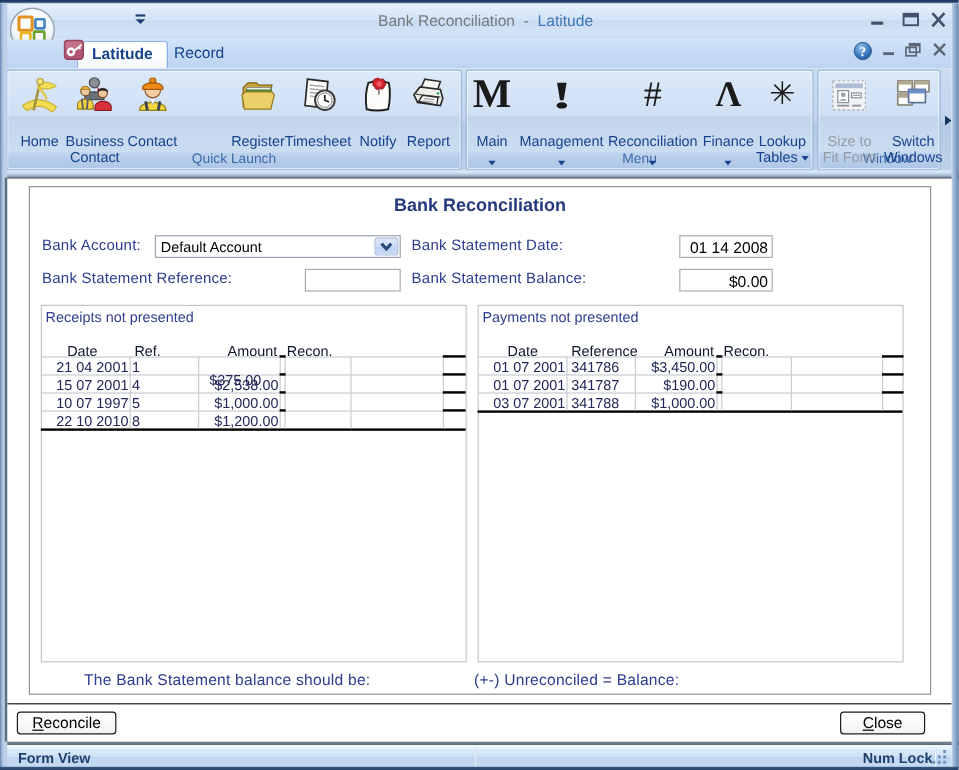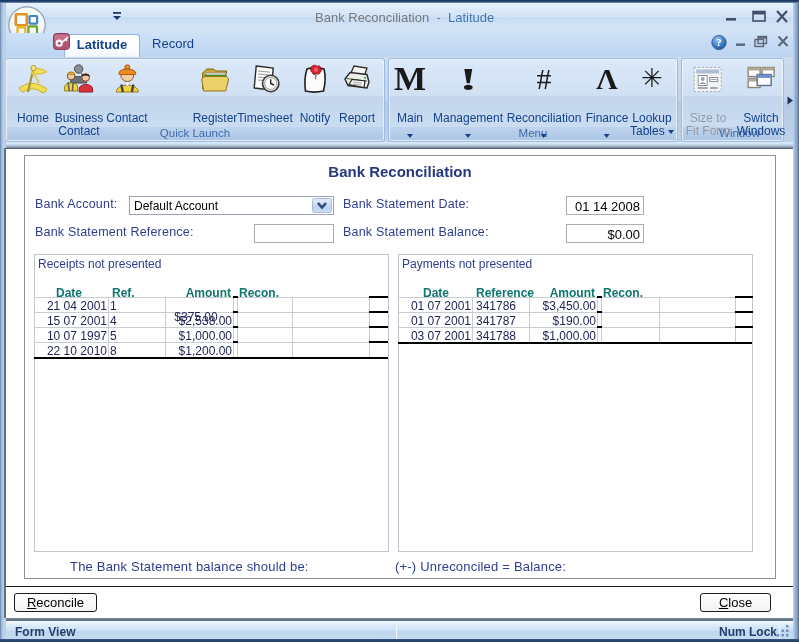--- a/index.html
+++ b/index.html
@@ -14,42 +14,42 @@
 #bright { left:793px; top:3px; width:6px; height:637px; background:linear-gradient(90deg,#c3d4ea 0%,#92acd0 45%,#7e9ac2 75%,#44618a 100%); }
 #bbottom { left:0; top:639px; width:799px; height:3px; background:linear-gradient(180deg,#365880,#1f3c61); }
 
 #titlebar { left:3px; top:3px; width:790px; height:30px;
   background:linear-gradient(180deg,#e7f1fc 0%,#dceaf9 20%,#d3e3f6 45%,#c8dcf2 46%,#d2e3f6 80%,#cfe0f4 100%);
 }
 #titletext { left:315px; top:10px; width:270px; height:15px; font-size:13px; color:#75797e; white-space:nowrap; }
 
 #tabrow { left:3px; top:33px; width:790px; height:24px; background:linear-gradient(180deg,#cfe2f8 0%,#c5daf4 50%,#bdd4f1 100%); }
 #tab-latitude { left:64px; top:34px; width:76px; height:23px; background:linear-gradient(180deg,#ffffff 0%,#fdfeff 60%,#f2f6fb 100%); border:1px solid #8db2e3; border-bottom:none; border-radius:3px 3px 0 0; color:#15428b; font-size:13px; font-weight:bold; text-align:center; line-height:19px; }
-#tab-record { left:134px; top:36px; width:60px; height:20px; color:#15428b; font-size:13px; text-align:right; line-height:16px; }
+#tab-record { left:145px; top:36px; width:60px; height:20px; color:#15428b; font-size:13px; text-align:left; line-height:16px; }
 
 #ribbon { left:3px; top:57px; width:790px; height:89px; background:linear-gradient(180deg,#ccdcf0 0%,#c0d4ec 50%,#b4c9e4 51%,#bfd3ea 100%); }
 .rgroup { position:absolute; top:1px; height:84px; border:1px solid #9ebae0; border-radius:3px;
   background:linear-gradient(180deg,#dbe9f9 0%,#d0e0f3 45%,#c3d5ec 46%,#cbddf1 85%,#bfd2e9 100%); box-shadow:inset 0 0 0 1px rgba(255,255,255,.55); }
 .glabel { position:absolute; left:1px; right:1px; bottom:1px; height:13px; border-radius:0 0 2px 2px;
   background:linear-gradient(180deg,#bed3ed 0%,#aec7e6 100%); color:#3e6aaa; font-size:11.5px; text-align:center; line-height:13px; }
 .rbtn { position:absolute; top:0; text-align:center; color:#15428b; font-size:12px; transform:translateX(-50%); white-space:nowrap; }
 .rbtn .ic { position:relative; margin:4px auto 0; width:32px; height:32px; }
 .rbtn .lb { margin-top:17px; line-height:13px; }
 .menu-ic { font-family:"Liberation Serif",serif; font-size:30px; line-height:32px; color:#1a1a1a; text-align:center; }
 .darr { width:0; height:0; border-left:3px solid transparent; border-right:3px solid transparent; border-top:4px solid #15428b; display:inline-block; }
 #slate { left:0px; top:142px; width:799px; height:7px; background:linear-gradient(180deg,#ddedf9 0%,#cbe0f2 30%,#a0b2c5 65%,#5a6b7a 90%,#515f6d 100%); }
 
 #content { left:6px; top:149px; width:787px; height:470px; background:#ffffff; }
 #formpanel { left:24px; top:155px; width:752px; height:424px; background:#fff; border:1px solid #8a9199; }
 #heading { left:24px; top:163px; width:752px; text-align:center; font-size:15px; font-weight:bold; color:#24397e; }
 .flabel { position:absolute; font-size:12.5px; letter-spacing:0.2px; color:#2e3d8f; white-space:nowrap; }
 .fbox { position:absolute; background:#fff; border:1px solid #a9adb2; font-size:12px; color:#000; }
 .gbox { position:absolute; border:1px solid #c2c6cc; background:#fff; }
 .gtitle { position:absolute; left:3px; top:2px; font-size:12px; color:#2e3d8f; }
-.th { position:absolute; font-size:12px; color:#0f766e; white-space:nowrap;font-weight:bold; }
+.th { position:absolute; font-size:12px; color:#0f172a; white-space:nowrap; }
 .td { position:absolute; font-size:12px; color:#212656; white-space:nowrap; }
 .hline { position:absolute; height:1px; background:#c9cdd3; }
 .vline { position:absolute; width:1px; background:#c9cdd3; }
 .bline { position:absolute; background:#000; }
 
 #btnband { left:6px; top:581px; width:787px; height:38px; background:#fff; }
 .wbtn { position:absolute; background:linear-gradient(180deg,#ffffff,#f2f2f2); border:1px solid #1c1c1c; border-radius:3px; font-size:13px; color:#000; text-align:center; }
 
 #statusbar { left:3px; top:621px; width:790px; height:19px; background:linear-gradient(180deg,#f6fafe 0%,#ddecfa 20%,#cce0f5 50%,#c0d6ef 51%,#c6dbf2 100%); }
 #sbline { left:0px; top:618px; width:799px; height:3px; background:linear-gradient(180deg,#7d8c9b,#5b6a79); }

